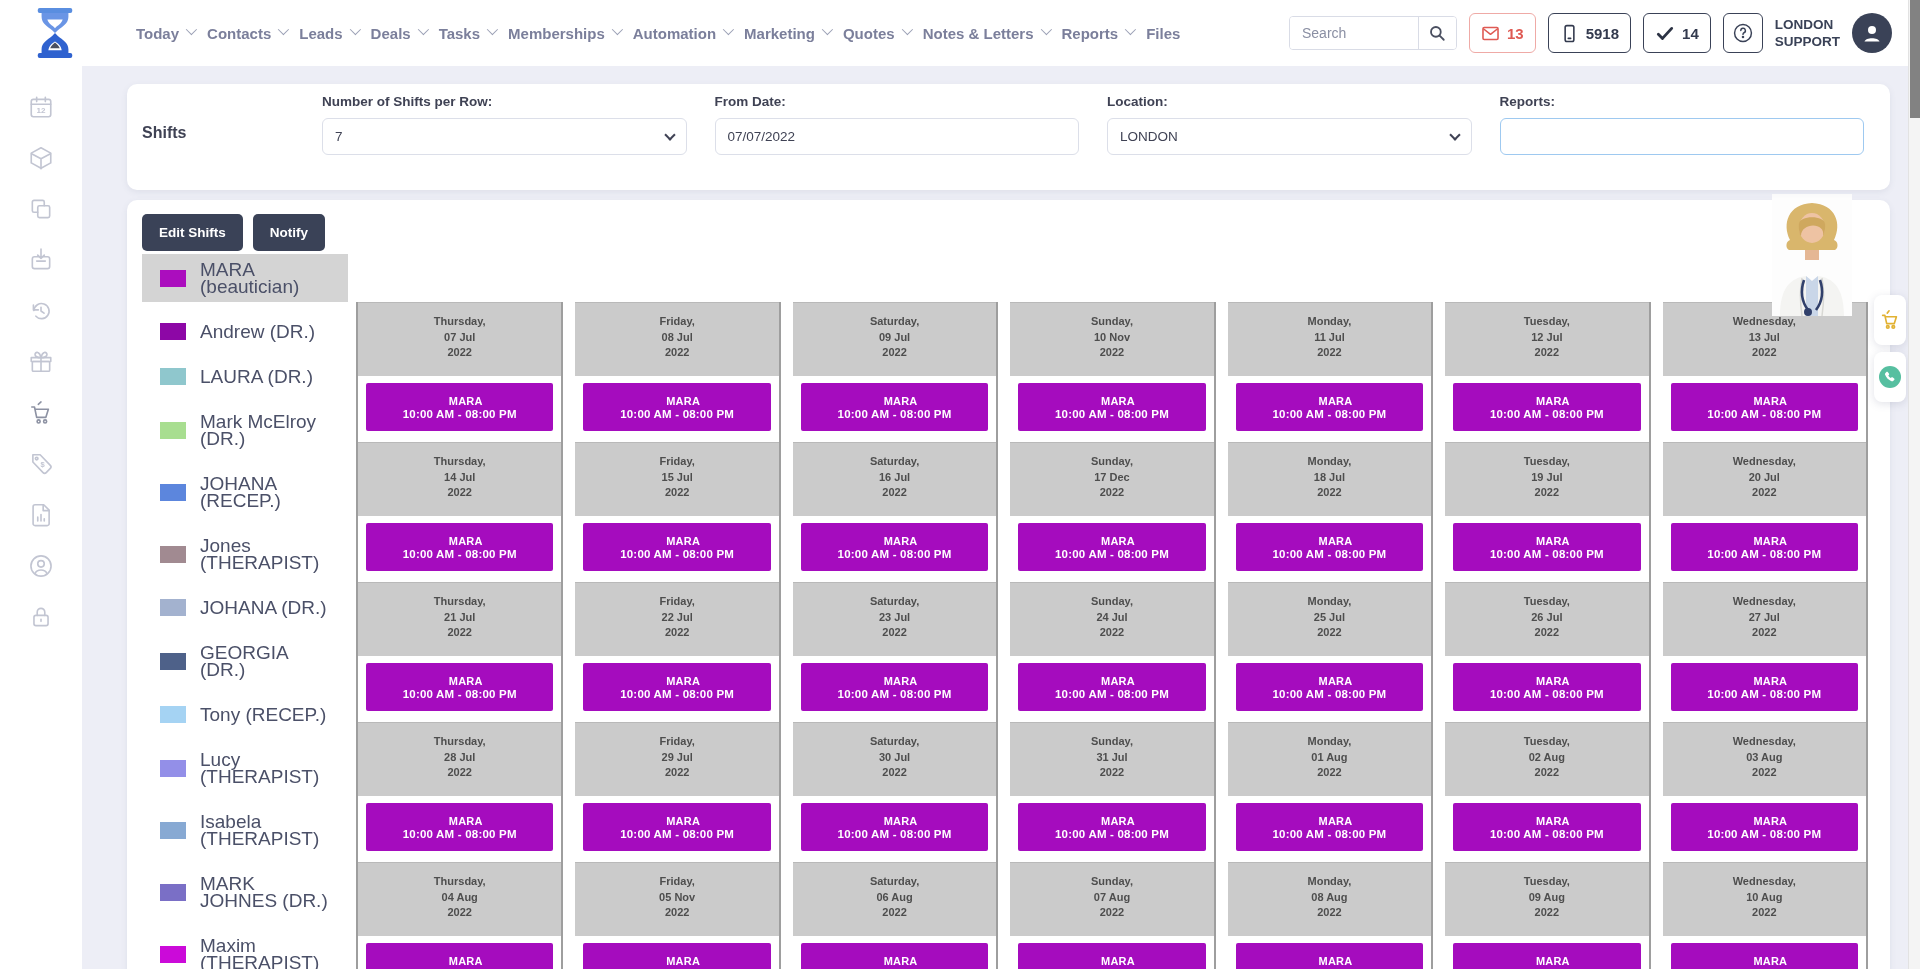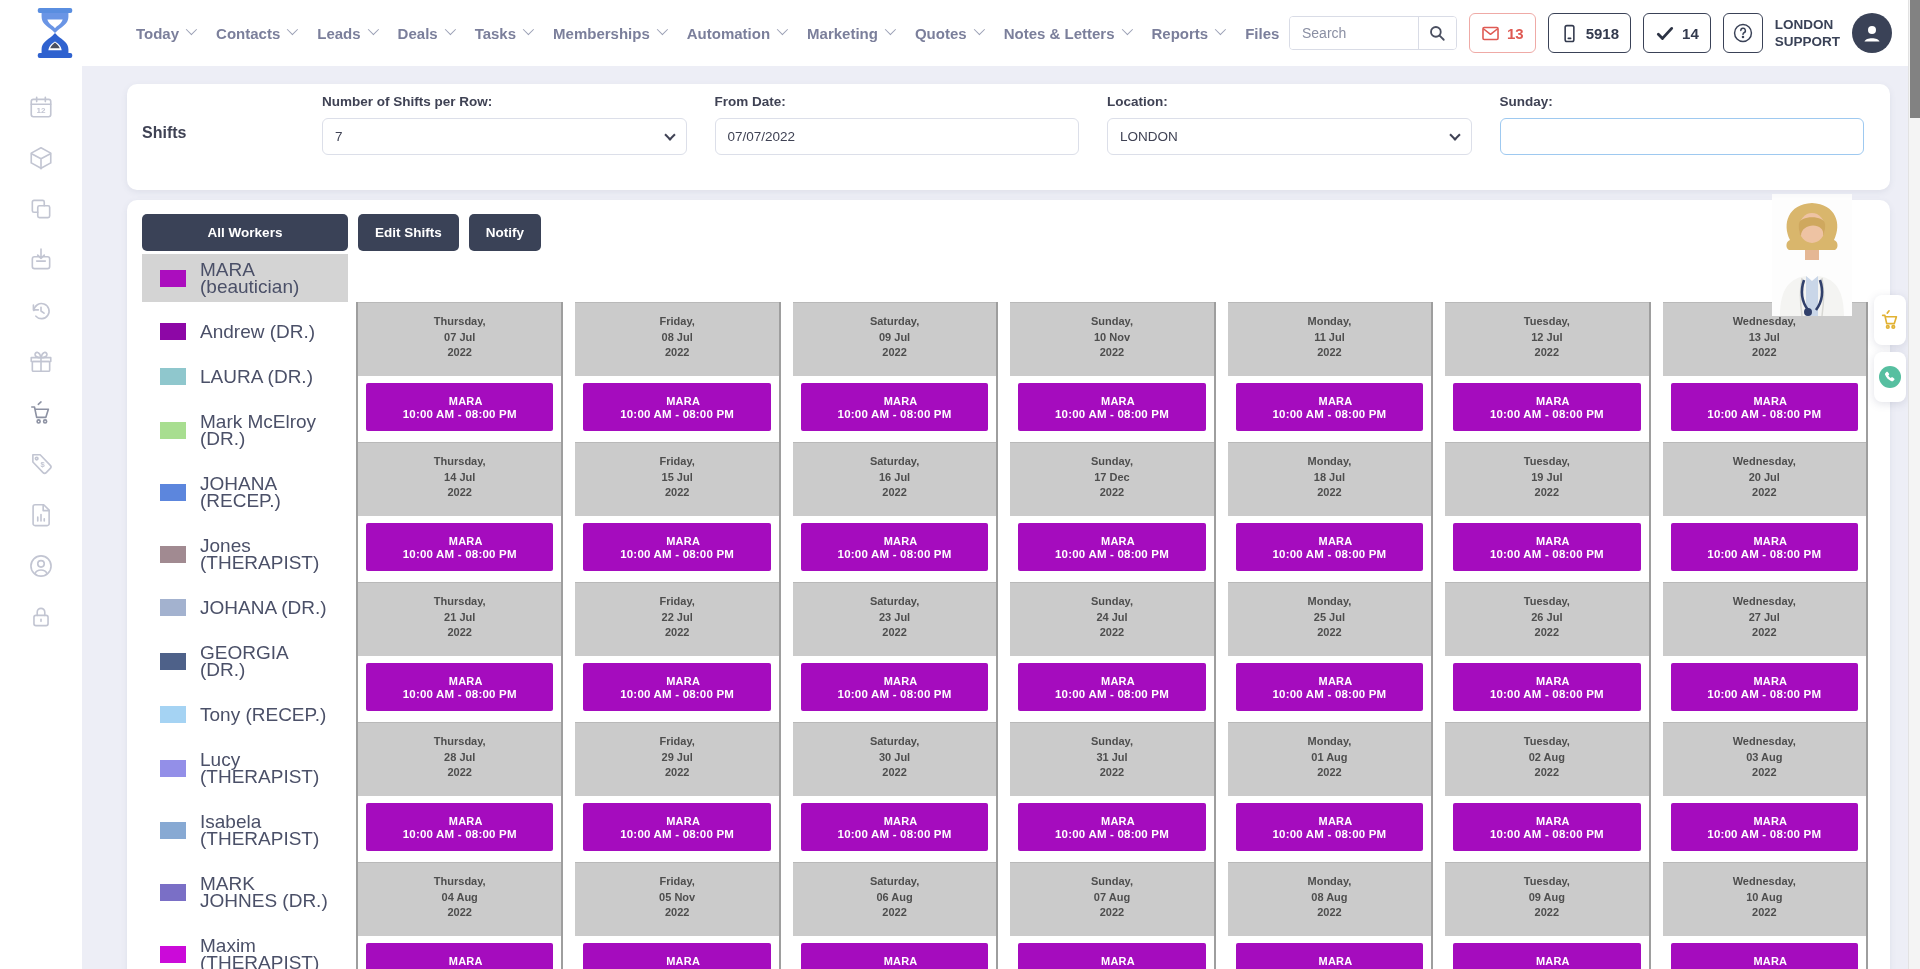--- a/index.html
+++ b/index.html
@@ -3,21 +3,21 @@
 <meta charset="utf-8">
 <style>
   * { margin:0; padding:0; box-sizing:border-box; }
   html,body { width:1920px; height:969px; overflow:hidden; }
   body { font-family:"Liberation Sans","DejaVu Sans",sans-serif; background:#edeef6; color:#3f4254; }
   .app { position:relative; width:1920px; height:969px; overflow:hidden; }
 
   
   .topbar { position:absolute; top:0; left:0; width:1908px; height:66px; background:#fff; display:flex; align-items:center; z-index:30; }
   .logo { width:46px; height:50px; margin-left:32px; flex:0 0 auto; }
-  .main-nav { display:flex; align-items:center; gap:22px; margin-left:58px; }
+  .main-nav { display:flex; align-items:center; gap:13px; margin-left:58px; }
   .nav-item { display:flex; align-items:center; gap:7px; font-size:15px; font-weight:600; color:#7b7f9b; cursor:pointer; white-space:nowrap; }
   .caret { width:8px; height:8px; border-right:1.8px solid #9ba0b5; border-bottom:1.8px solid #9ba0b5; transform:rotate(45deg) translateY(-2px); margin-top:-4px; }
   .topbar-right { margin-left:auto; display:flex; align-items:center; gap:12px; padding-right:16px; }
   .hdr-search { display:flex; height:34px; border:1px solid #d9dce6; border-radius:4px; overflow:hidden; }
   .hdr-search input { border:none; outline:none; width:128px; padding:0 12px; font-size:14px; color:#3f4254; font-family:inherit; }
   .hdr-search input::placeholder { color:#8a8fa3; }
   .hdr-search-btn { width:38px; display:flex; align-items:center; justify-content:center; border-left:1px solid #d9dce6; background:#fff; cursor:pointer; }
   .badge-box { height:40px; min-width:66px; padding:0 11px; border-radius:6px; display:flex; align-items:center; justify-content:center; gap:7px; font-size:15px; font-weight:600; cursor:pointer; background:#fff; }
   .badge-red { border:1px solid #efaaa6; color:#df5a53; }
   .badge-navy { border:1px solid #3a4257; color:#333a4e; }
@@ -258,30 +258,29 @@
       </div>
     </div>
     <div class="filter-field">
       <div class="filter-label">Location:</div>
       <div class="control">
         <span>LONDON</span>
         <span class="select-caret"></span>
       </div>
     </div>
     <div class="filter-field">
-      <div class="filter-label">Sunday:</div>
+      <div class="filter-label">Reports:</div>
       <div class="control search-focus">
         <input type="text" value="" style="">
       </div>
     </div>
   </section>
 
   <section class="calendar-card">
     <div class="toolbar">
-      <button class="btn-navy btn-all-workers">All Workers</button>
       <button class="btn-navy">Edit Shifts</button>
       <button class="btn-navy">Notify</button>
     </div>
     <div class="workers-list">
         <div class="worker-item selected">
           <span class="worker-swatch" style="background: rgb(171, 13, 190);"></span>
           <span class="worker-name">MARA (beautician)</span>
         </div>
         <div class="worker-gap"></div>
         <div class="worker-item">

